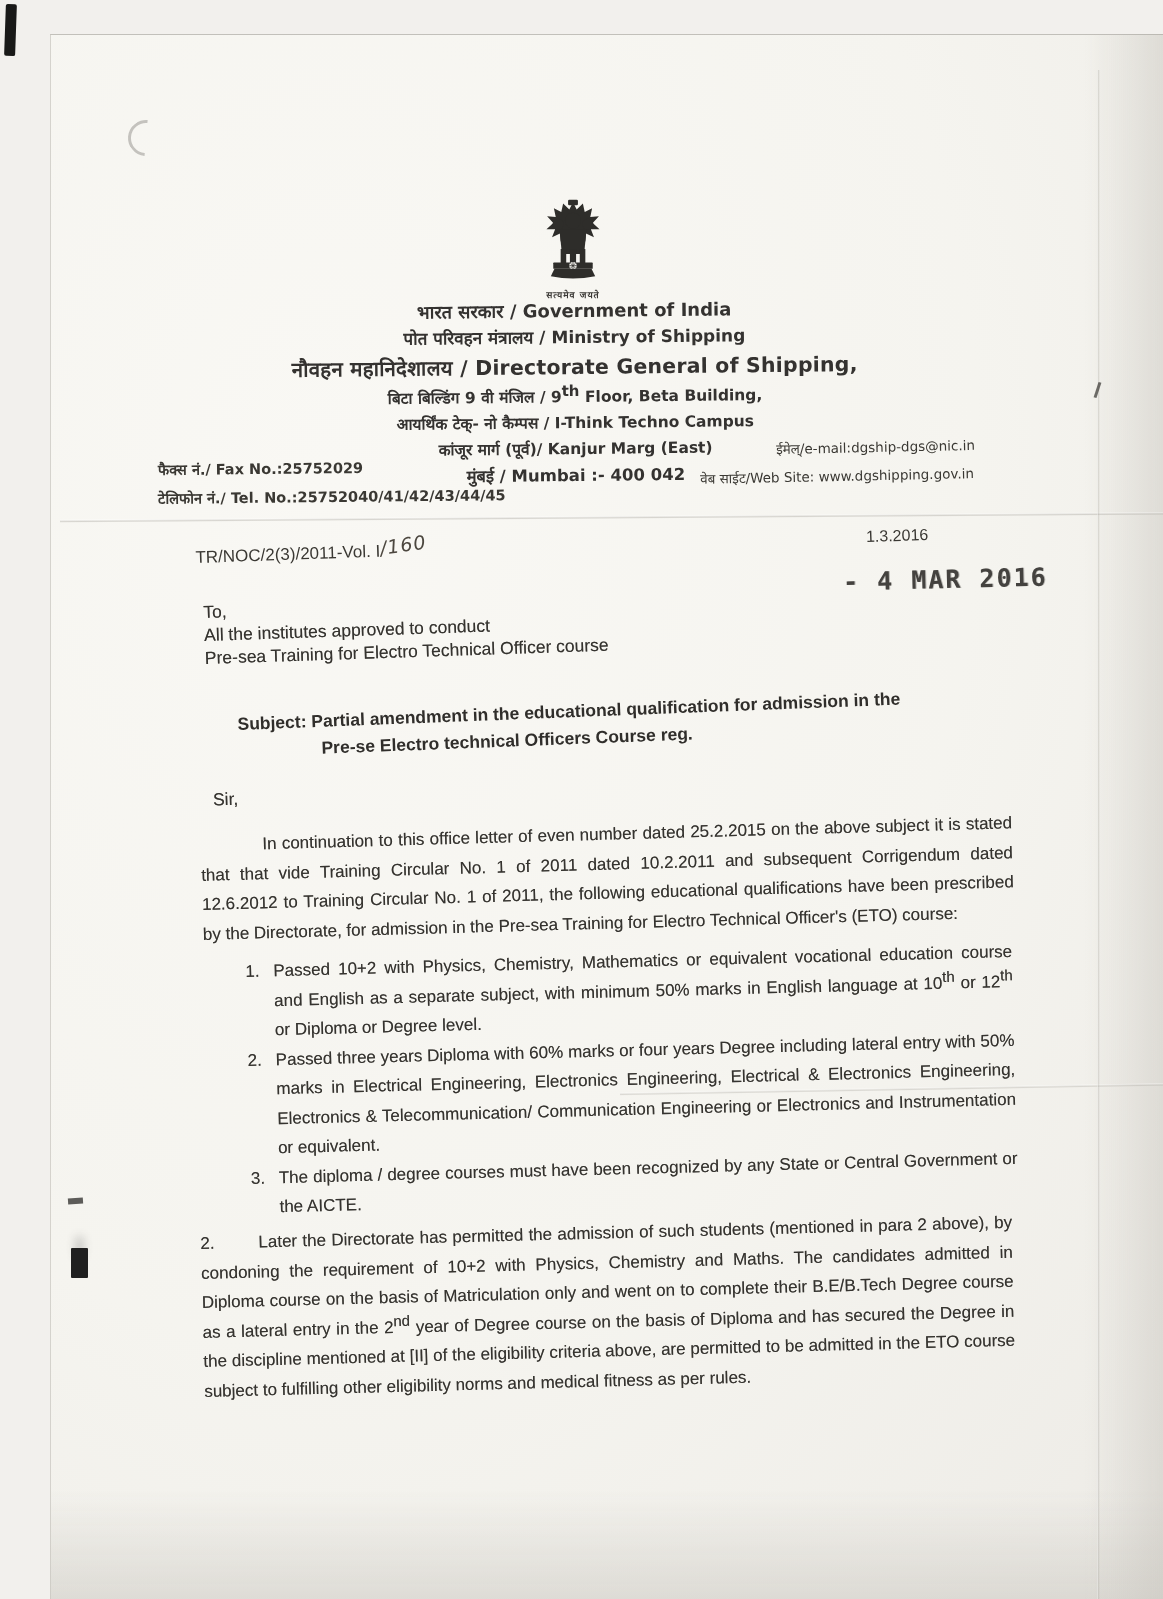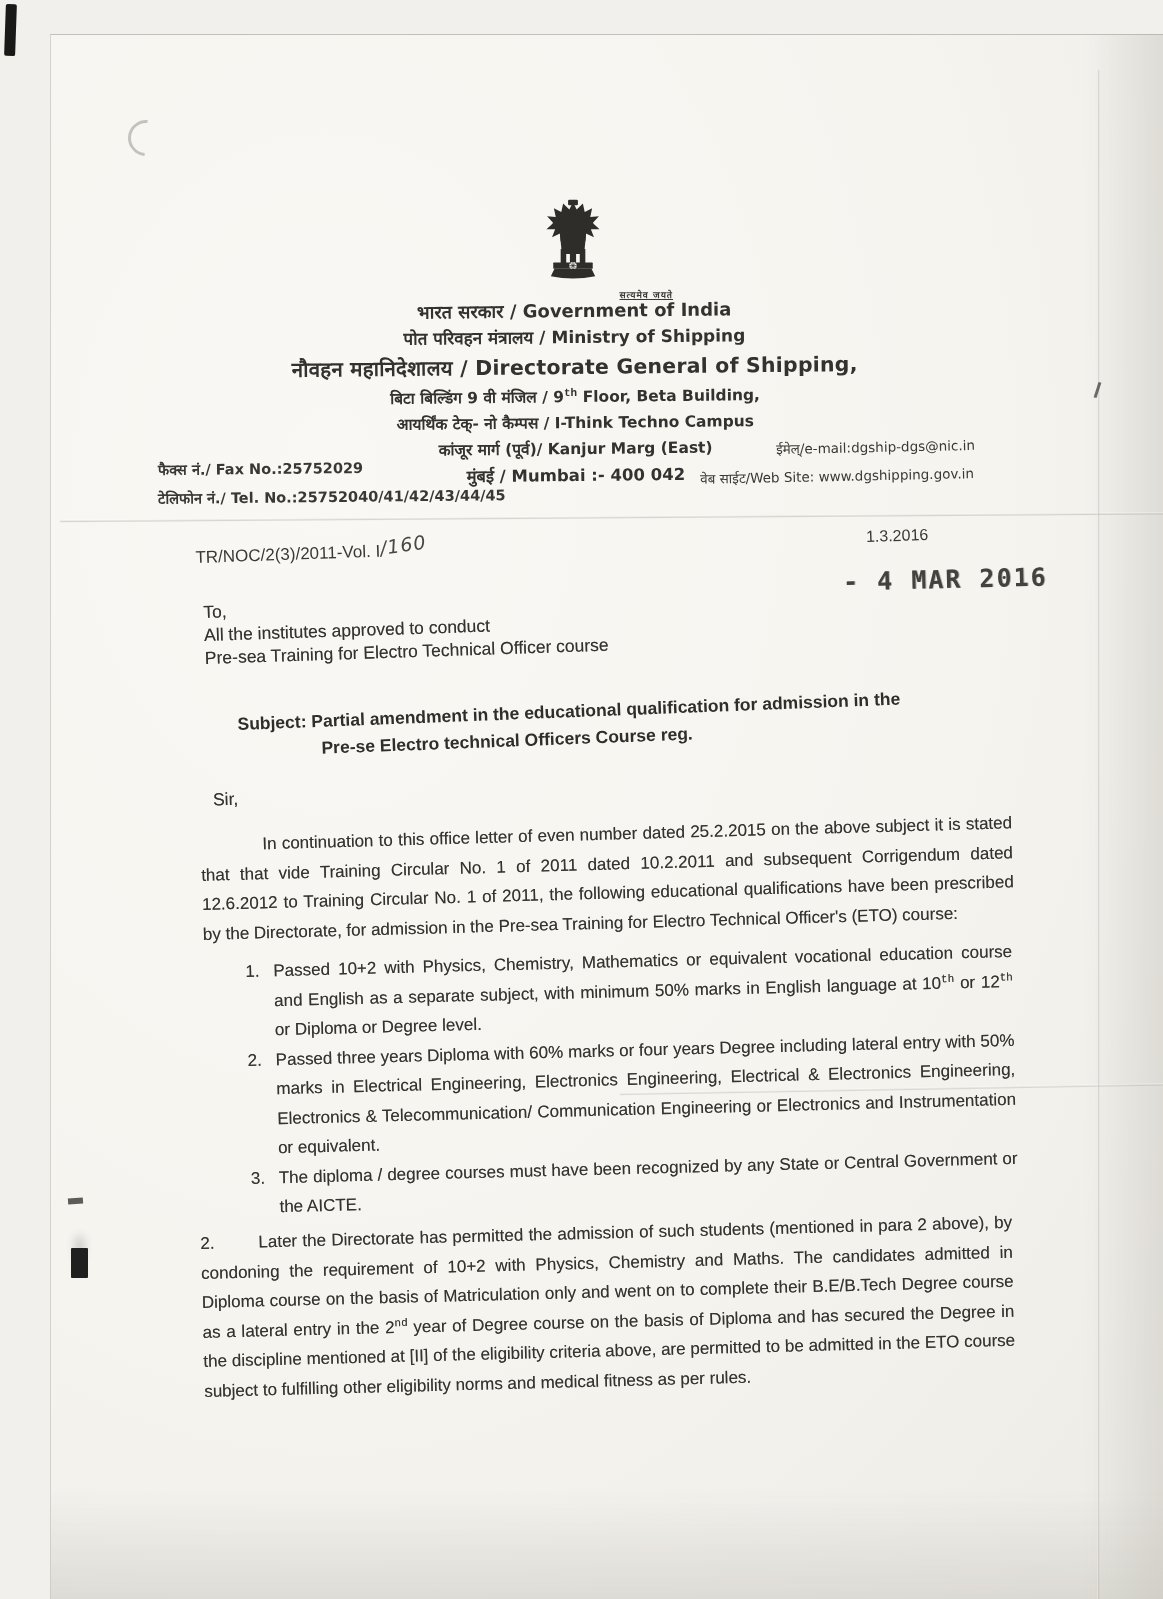--- a/index.html
+++ b/index.html
@@ -67,25 +67,25 @@
   .sal{left:213px;top:789px;font-size:17.5px;transform:rotate(-1.8deg);}
   .para1{left:200px;top:814px;width:812px;font-size:17px;line-height:29.5px;text-align:justify;
     text-indent:62px;transform:rotate(-1.6deg);transform-origin:left top;}
   .list{left:245px;top:957px;width:767px;font-size:17px;line-height:29.5px;
     transform:rotate(-1.5deg);transform-origin:left top;}
   .li{position:relative;padding-left:28px;text-align:justify;}
   .li .num{position:absolute;left:0;top:0;}
   .para2{left:200px;top:1212px;width:812px;font-size:17px;line-height:29.5px;text-align:justify;
     transform:rotate(-1.5deg);transform-origin:left top;}
   .pnum{display:inline-block;width:58px;}
-  sup{font-size:11px;line-height:0;vertical-align:super;font-family:Liberation Mono, monospace;}
+  sup{font-size:15px;line-height:0;vertical-align:super;}
   
   .emblem{left:536px;top:194px;width:74px;height:94px;}
-  .emblem-caption{left:473px;top:288px;width:200px;text-align:right;
-    font-family:"DejaVu Sans",sans-serif;font-size:9px;font-weight:bold;color:#3a3835;letter-spacing:1px;text-decoration:underline;}
+  .emblem-caption{left:473px;top:288px;width:200px;text-align:center;
+    font-family:"DejaVu Sans",sans-serif;font-size:9px;font-weight:bold;color:#3a3835;letter-spacing:1px;}
 </style>
 </head>
 <body>
 
 <div class="paper"></div>
 
 <div class="crease crease-h1"></div>
 <div class="crease crease-h2"></div>
 <div class="crease crease-v1"></div>
 

